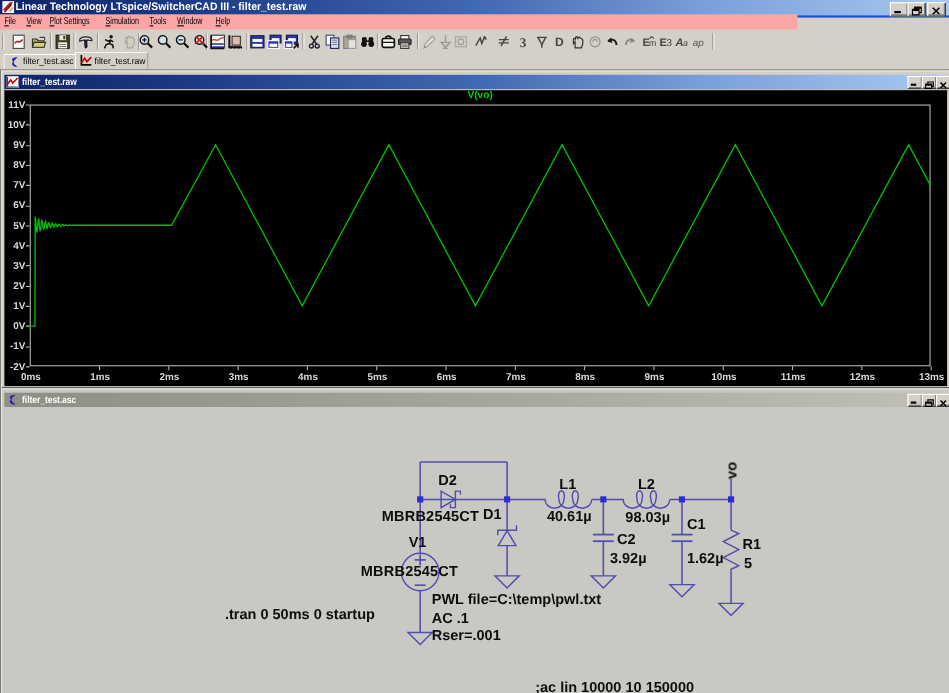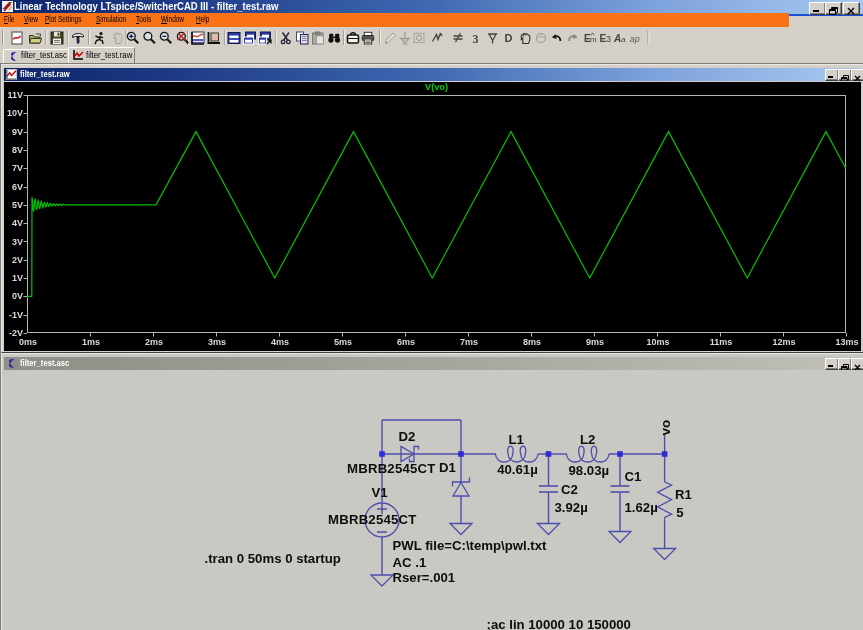--- a/index.html
+++ b/index.html
@@ -30,21 +30,21 @@
         <path d="M5.5,3.5 L5.5,1.5 L11.5,1.5 L11.5,6.5 L9.5,6.5 M3.5,3.5 L9.5,3.5 L9.5,8.5 L3.5,8.5 Z M3.5,4.5 L9.5,4.5 M5.5,2.5 L11.5,2.5" stroke="#000" fill="none"></path>
       </svg>
  </div>
  <div class="btn" style="left:843px;top:2px;width:15px;height:11px;">
   <svg width="15" height="11">
         <path d="M4,2 L10,8 M10,2 L4,8" stroke="#000" stroke-width="1.4"></path>
       </svg>
  </div>
 </div>
 
-<div class="abs" style="left:0;top:13px;width:789px;height:14px;background:#f97316;">
+<div class="abs" style="left:0;top:13px;width:725px;height:14px;background:#fca5a5;">
  <div class="menuitem" style="left:3.8px;"><u>F</u>ile</div>
  <div class="menuitem" style="left:23.6px;"><u>V</u>iew</div>
  <div class="menuitem" style="left:44.8px;"><u>P</u>lot Settings</div>
  <div class="menuitem" style="left:95.9px;"><u>S</u>imulation</div>
  <div class="menuitem" style="left:135.8px;"><u>T</u>ools</div>
  <div class="menuitem" style="left:160.7px;"><u>W</u>indow</div>
  <div class="menuitem" style="left:195.6px;"><u>H</u>elp</div>
 </div>
 
 <div class="abs" style="left:0;top:27px;width:863px;height:21px;background:#d4d0c8;">

